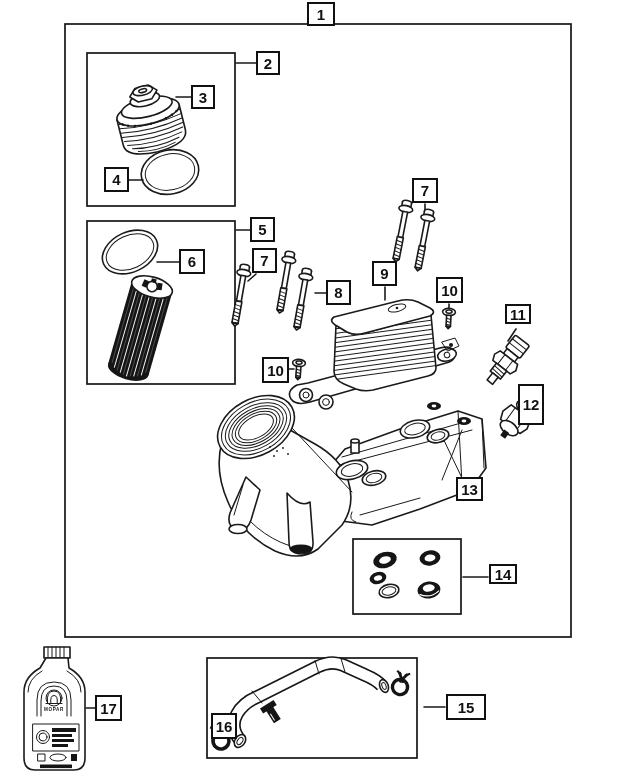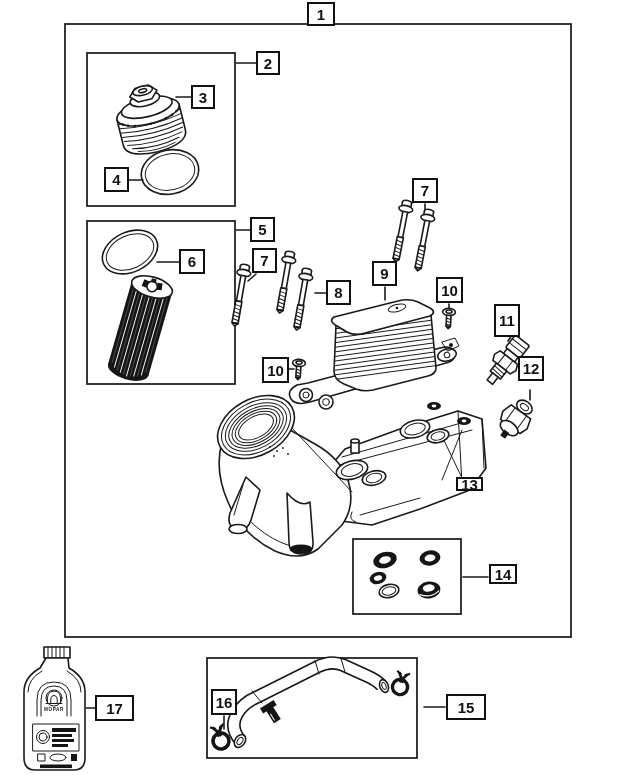--- a/index.html
+++ b/index.html
@@ -305,21 +305,21 @@
 <div class="callout" style="left:191px;top:85px;width:24px;height:24px">3</div>
 <div class="callout" style="left:104px;top:167px;width:25px;height:25px">4</div>
 <div class="callout" style="left:250px;top:217px;width:25px;height:25px">5</div>
 <div class="callout" style="left:179px;top:249px;width:26px;height:25px">6</div>
 <div class="callout" style="left:252px;top:248px;width:25px;height:25px">7</div>
 <div class="callout" style="left:412px;top:178px;width:26px;height:25px">7</div>
 <div class="callout" style="left:326px;top:280px;width:25px;height:25px">8</div>
 <div class="callout" style="left:372px;top:261px;width:25px;height:25px">9</div>
 <div class="callout" style="left:262px;top:357px;width:27px;height:26px">10</div>
 <div class="callout" style="left:436px;top:277px;width:27px;height:26px">10</div>
-<div class="callout" style="left:494px;top:304px;width:26px;height:33px">11</div>
-<div class="callout" style="left:518px;top:356px;width:26px;height:25px">12</div>
-<div class="callout" style="left:456px;top:477px;width:27px;height:14px">13</div>
+<div class="callout" style="left:505px;top:304px;width:26px;height:20px">11</div>
+<div class="callout" style="left:518px;top:384px;width:26px;height:41px">12</div>
+<div class="callout" style="left:456px;top:477px;width:27px;height:24px">13</div>
 <div class="callout" style="left:489px;top:564px;width:28px;height:20px">14</div>
 <div class="callout" style="left:446px;top:694px;width:40px;height:26px">15</div>
-<div class="callout" style="left:211px;top:689px;width:26px;height:26px">16</div>
-<div class="callout" style="left:95px;top:695px;width:39px;height:26px">17</div>
+<div class="callout" style="left:211px;top:713px;width:26px;height:26px">16</div>
+<div class="callout" style="left:95px;top:695px;width:27px;height:26px">17</div>
 
 </div>
 
 </body></html>

